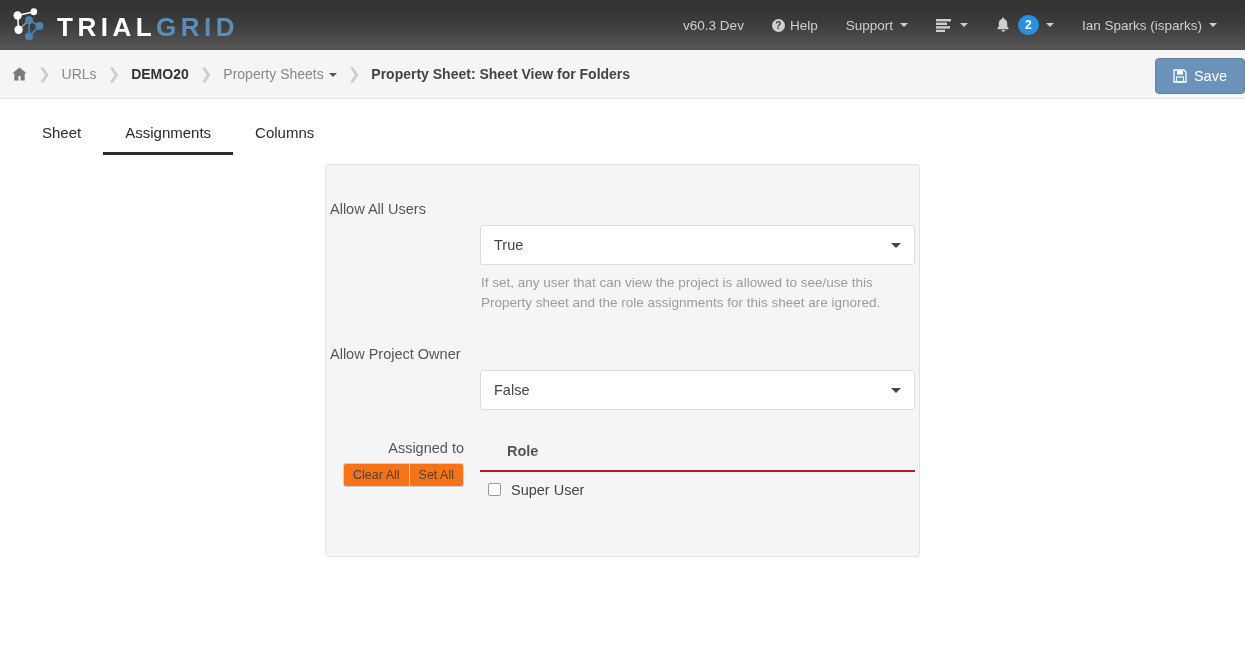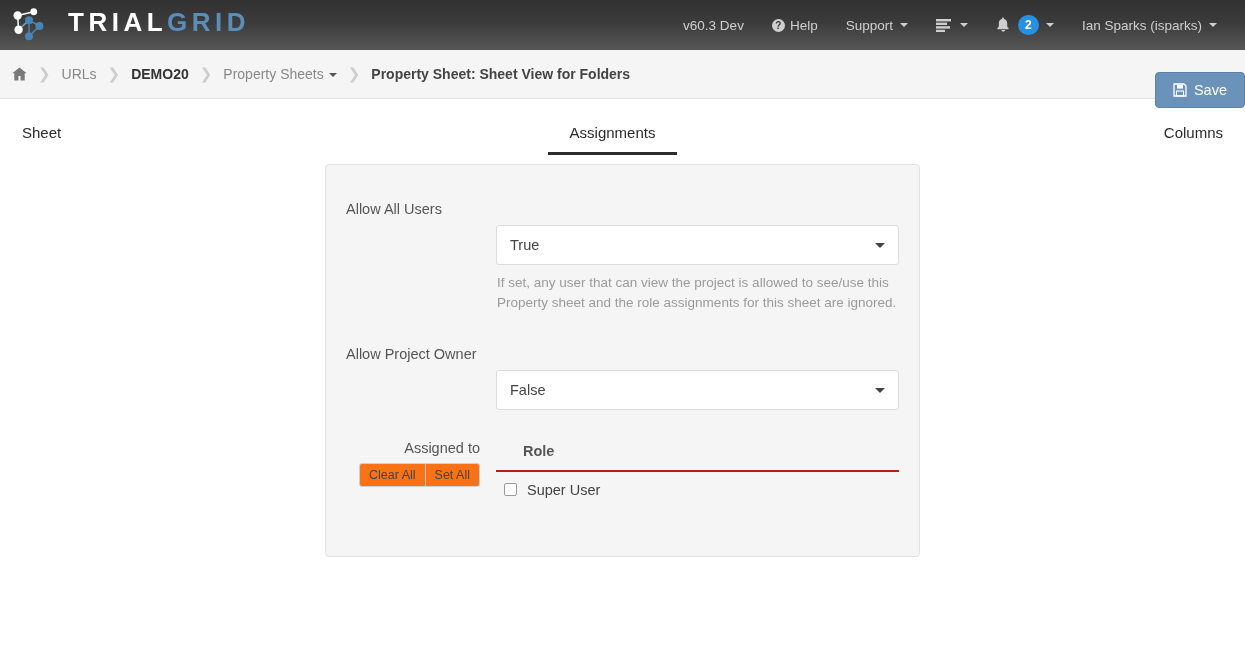--- a/index.html
+++ b/index.html
@@ -14,21 +14,21 @@
 
   
   .navbar {
     height: 50px;
     background: linear-gradient(to bottom, #313131 0%, #3b3b3b 45%, #575757 100%);
     display: flex;
     align-items: center;
     padding: 0 14px 0 10px;
     position: relative;
   }
-  .brand { display: flex; align-items: flex-start; gap: 20px; }
+  .brand { display: flex; align-items: flex-end; gap: 9px; }
   .brand-mark { width: 38px; height: 36px; display: block; }
   .brand-text {
     font-size: 26px;
     letter-spacing: 4.5px;
     font-weight: bold;
   }
   .brand-text .t1 { color: #ffffff; }
   .brand-text .t2 { color: #5b8db8; }
 
   .nav-right {
@@ -115,40 +115,41 @@
     border-left: 4px solid transparent;
     border-right: 4px solid transparent;
     border-top: 4px solid #555;
     display: inline-block;
     margin-left: 5px;
     vertical-align: 2px;
   }
   .save-btn {
     position: absolute;
     right: 0px;
-    top: 22px;
+    top: 8px;
     background: #6b92b8;
     border: 1px solid #5d82a6;
     border-radius: 4px;
     color: #fff;
     font-size: 14.5px;
     padding: 9px 17px;
     display: flex;
     align-items: center;
     gap: 7px;
     cursor: pointer;
   }
   .save-icon { width: 14px; height: 14px; display: inline-block; }
 
   
   .tabs {
     display: flex;
-    justify-content: space-between;
-    gap: 12px;
+    justify-content: flex-start;
+    gap: 0;
     margin-top: 16px;
+    padding-left: 20px;
   }
   .tab {
     font-size: 15px;
     color: #2b2b2b;
     padding: 9px 22px 11px;
     border-bottom: 3px solid transparent;
     cursor: pointer;
     white-space: nowrap;
   }
   .tab.active {
@@ -156,21 +157,21 @@
     font-weight: normal;
   }
 
   
   .panel {
     width: 595px;
     margin: 9px auto 0;
     background: #f5f5f5;
     border: 1px solid #e2e2e2;
     border-radius: 4px;
-    padding: 26px 20px 30px;
+    padding: 26px 4px 30px;
     min-height: 393px;
   }
   .form-row {
     display: flex;
     align-items: flex-start;
     margin-bottom: 8px;
   }
   .form-label {
     width: 150px;
     flex: 0 0 150px;

